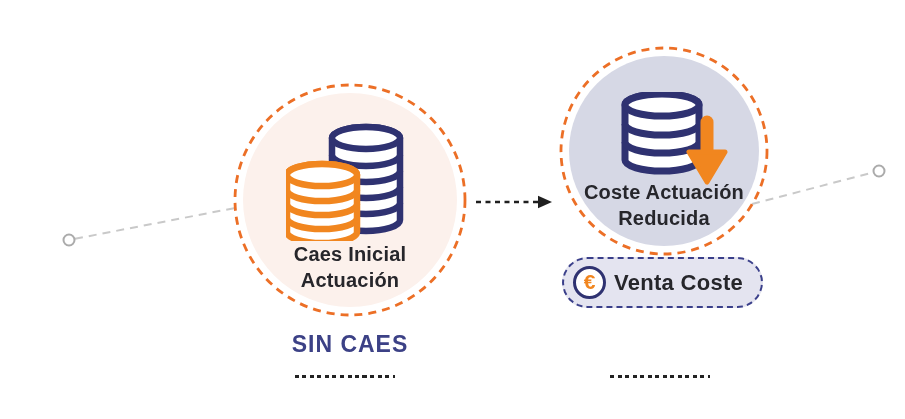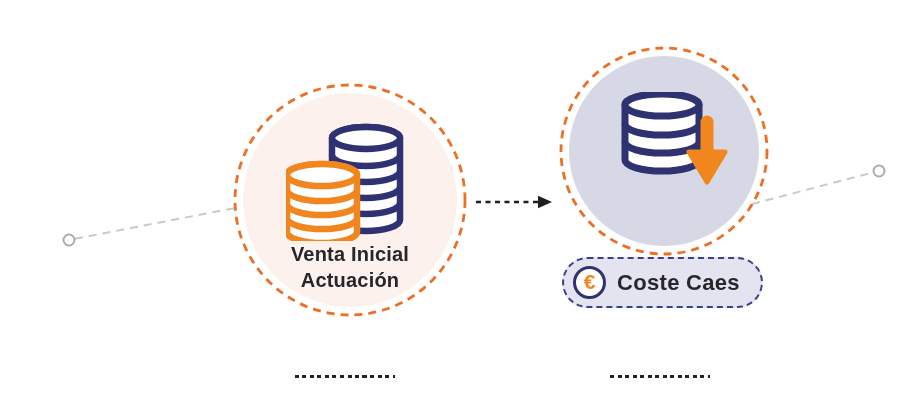--- a/index.html
+++ b/index.html
@@ -78,41 +78,44 @@
 
     <g stroke="#F1861F" stroke-width="6.5" fill="none">
       <path d="M1 59 A35 11 0 0 1 71 59 L71 116 A35 11 0 0 1 1 116 Z" fill="#ffffff"></path>
       <path d="M1 74 A35 11 0 0 0 71 74"></path>
       <path d="M1 88 A35 11 0 0 0 71 88"></path>
       <path d="M1 102 A35 11 0 0 0 71 102"></path>
       <ellipse cx="36" cy="59" rx="35" ry="11" fill="#ffffff"></ellipse>
     </g>
   </svg>
 
-  <div class="abs circle-label" style="left:250px;top:241px;width:200px;">Venta Inicial
+  <div class="abs circle-label" style="left:250px;top:241px;width:200px;">Caes Inicial
 Actuación</div>
 
+  <div class="abs heading" style="left:238px;top:331px;width:224px;">SIN CAES</div>
   <div class="abs dotted-line" style="left:295px;top:375px;width:100px;"></div>
 
   <svg class="abs" style="left:618px;top:92px;" width="125" height="105" viewBox="0 0 125 105">
     <g stroke="#2F3271" stroke-width="7" fill="none">
       <path d="M7 13 A37 11 0 0 1 81 13 L81 68 A37 11 0 0 1 7 68 Z" fill="#ffffff"></path>
       <path d="M7 32 A37 11 0 0 0 81 32"></path>
       <path d="M7 50 A37 11 0 0 0 81 50"></path>
       <ellipse cx="44" cy="13" rx="37" ry="11" fill="#ffffff"></ellipse>
     </g>
     <g>
       <line x1="89" y1="30" x2="89" y2="60" stroke="#F1861F" stroke-width="13" stroke-linecap="round"></line>
       <path d="M71 60 L107 60 L89 90 Z" fill="#F1861F" stroke="#F1861F" stroke-width="5" stroke-linejoin="round"></path>
     </g>
   </svg>
 
+  <div class="abs circle-label" style="left:564px;top:179px;width:200px;">Coste Actuación
+Reducida</div>
 
   <div class="abs badge">
     <div class="euro-circle">
       <span class="euro-glyph">€</span>
     </div>
-    <div class="badge-label">Coste Caes</div>
+    <div class="badge-label">Venta Coste</div>
   </div>
 
   <div class="abs dotted-line" style="left:610px;top:375px;width:100px;"></div>
 
 </div>
 
 </body></html>

